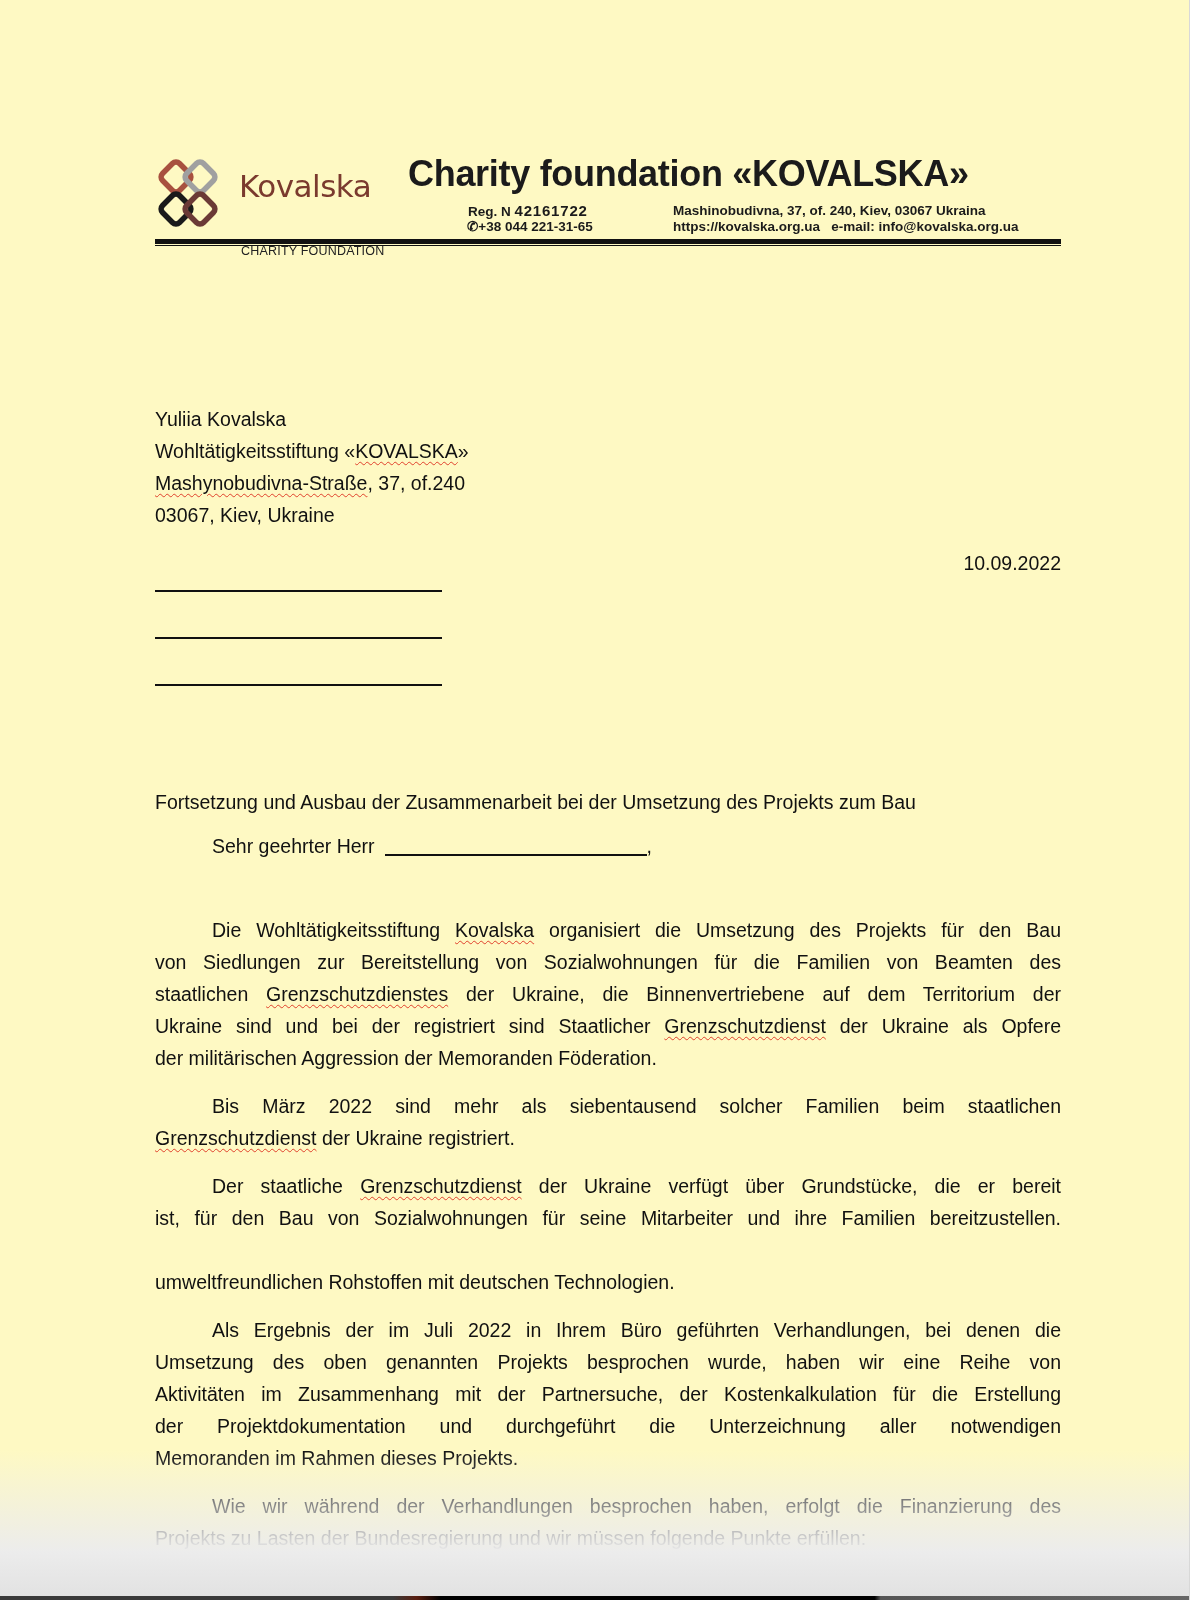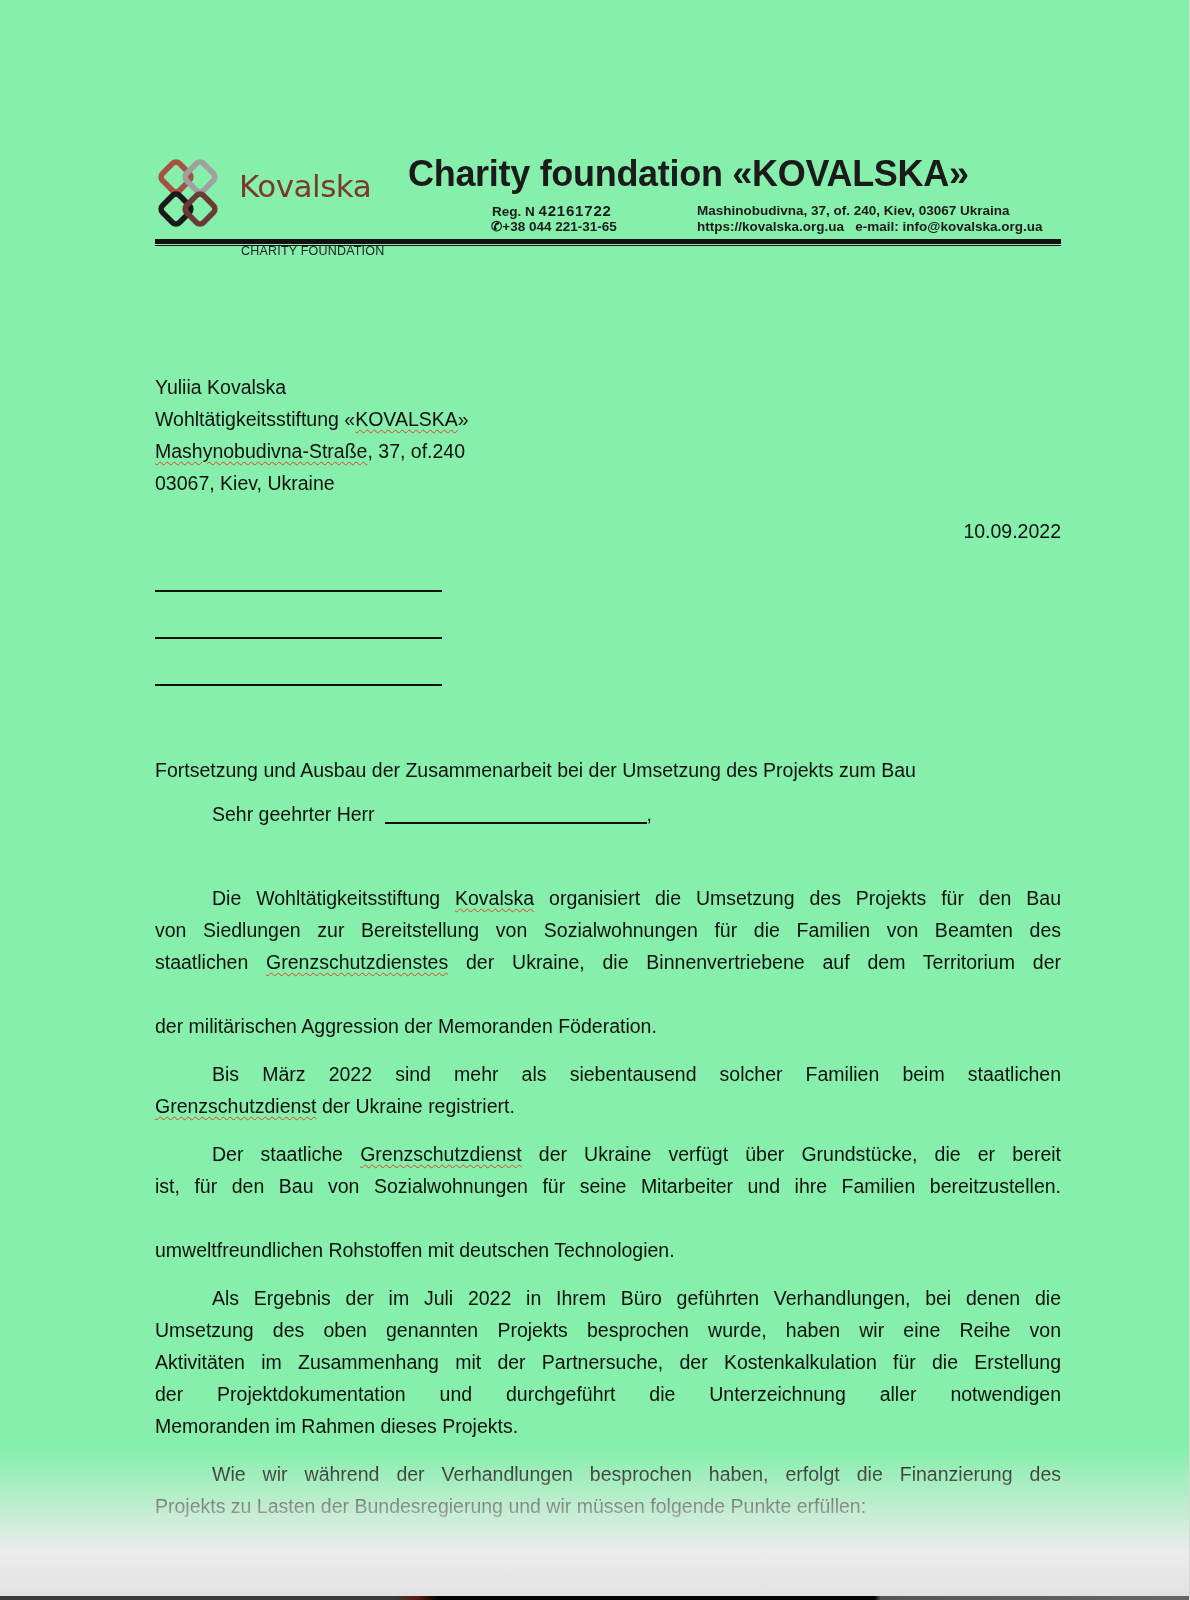--- a/index.html
+++ b/index.html
@@ -2,21 +2,21 @@
 <html><head>
 <meta charset="utf-8">
 <style>
   html, body { margin:0; padding:0; }
   body {
     width:1190px; height:1600px; overflow:hidden; position:relative;
     background:#ffffff;
     font-family:"Liberation Sans", sans-serif;
     color:#111;
   }
-  .page { position:absolute; left:0; top:0; width:1190px; height:1600px; background:#86efac; }
+  .page { position:absolute; left:0; top:0; width:1190px; height:1600px; background:#fef9c3; }
   .bottom-fade {
     position:absolute; left:0; top:1450px; width:1190px; height:146px;
     background:linear-gradient(to bottom, rgba(255,255,255,0) 0%, #ececec 70%, #e2e2e2 100%);
     pointer-events:none;
   }
   .bottom-bar {
     position:absolute; left:0; top:1596px; width:1190px; height:4px;
     background:linear-gradient(to right,#3a3a3a 0%,#3a3a3a 33%,#5a1e10 35%,#000 37%,#000 73.5%,#555 74%,#666 100%);
   }
   .right-edge { position:absolute; right:0; top:0; width:1px; height:1600px; background:#d8d8d8; }
@@ -32,33 +32,33 @@
   .logo-sub {
     position:absolute; left:86px; top:53px;
     font-family:"Liberation Sans", sans-serif; font-size:12.5px; font-weight:normal;
     color:#222; letter-spacing:0.2px;margin-top:36px;
   }
   .lh-title {
     position:absolute; left:253px; top:1px;
     font-family:"Liberation Sans", sans-serif; font-weight:bold; font-size:36px;
     color:#1b1b1b; white-space:nowrap; letter-spacing:-0.3px; line-height:1;
   }
-  .lh-small { position:absolute; font-size:13.5px; font-weight:bold; color:#1b1b1b; white-space:nowrap; line-height:1;margin-left:24px; }
+  .lh-small { position:absolute; font-size:13.5px; font-weight:bold; color:#1b1b1b; white-space:nowrap; line-height:1; }
   .lh-reg { left:313px; top:48px; }
   .lh-reg .num { font-size:15px; letter-spacing:0.8px; }
   .lh-phone { left:312px; top:65px; }
   .lh-addr { left:518px; top:49px; }
   .lh-web { left:518px; top:65px; }
   .rule-thick { position:absolute; left:155px; top:239px; width:906px; height:5px; background:#111; }
   .rule-thin  { position:absolute; left:155px; top:245px; width:906px; height:1px; background:#111; }
 
   
   .t {
     position:absolute; left:155px; font-family:"Liberation Sans", sans-serif;
-    font-size:19.5px; line-height:24px; color:#111; white-space:nowrap;
+    font-size:19.5px; line-height:24px; color:#111; white-space:nowrap;margin-top:32px;
   }
   .j { width:906px; text-align:justify; text-align-last:justify; white-space:normal; }
   .ind { padding-left:57px; box-sizing:border-box; }
   .b { font-weight:normal; }
   .spell { text-decoration:underline wavy #e0412c; text-decoration-thickness:1px; text-underline-offset:3px; }
   .date { left:auto; right:129px; }
   .blank-line { position:absolute; left:155px; width:287px; height:2px; background:#111; }
   .salutation-blank { display:inline-block; width:262px; height:2px; background:#111; vertical-align:-3px; margin-left:10px; }
 </style>
 </head>
@@ -105,20 +105,21 @@
   <div class="blank-line" style="top:637px"></div>
   <div class="blank-line" style="top:684px"></div>
 
   <div class="t b" style="top:758px">Fortsetzung und Ausbau der Zusammenarbeit bei der Umsetzung des Projekts zum Bau</div>
 
   <div class="t" style="top:802px;left:212px"><span>Sehr geehrter Herr</span><span class="salutation-blank"></span><span>,</span></div>
 
   <div class="t j ind" style="top:886px"><span>Die Wohltätigkeitsstiftung </span><span class="spell">Kovalska</span><span> organisiert die Umsetzung des Projekts für den Bau</span></div>
   <div class="t j" style="top:918px">von Siedlungen zur Bereitstellung von Sozialwohnungen für die Familien von Beamten des</div>
   <div class="t j" style="top:950px"><span>staatlichen </span><span class="spell">Grenzschutzdienstes</span><span> der Ukraine, die Binnenvertriebene auf dem Territorium der</span></div>
+  <div class="t j" style="top:982px"><span>Ukraine sind und bei der registriert sind Staatlicher </span><span class="spell">Grenzschutzdienst</span><span> der Ukraine als Opfere</span></div>
   <div class="t" style="top:1014px">der militärischen Aggression der Memoranden Föderation.</div>
 
   <div class="t j ind" style="top:1062px">Bis März 2022 sind mehr als siebentausend solcher Familien beim staatlichen</div>
   <div class="t" style="top:1094px"><span class="spell">Grenzschutzdienst</span><span> der Ukraine registriert.</span></div>
 
   <div class="t j ind" style="top:1142px"><span>Der staatliche </span><span class="spell">Grenzschutzdienst</span><span> der Ukraine verfügt über Grundstücke, die er bereit</span></div>
   <div class="t j" style="top:1174px">ist, für den Bau von Sozialwohnungen für seine Mitarbeiter und ihre Familien bereitzustellen.</div>
   <div class="t" style="top:1238px">umweltfreundlichen Rohstoffen mit deutschen Technologien.</div>
 
   <div class="t j ind" style="top:1286px">Als Ergebnis der im Juli 2022 in Ihrem Büro geführten Verhandlungen, bei denen die</div>

